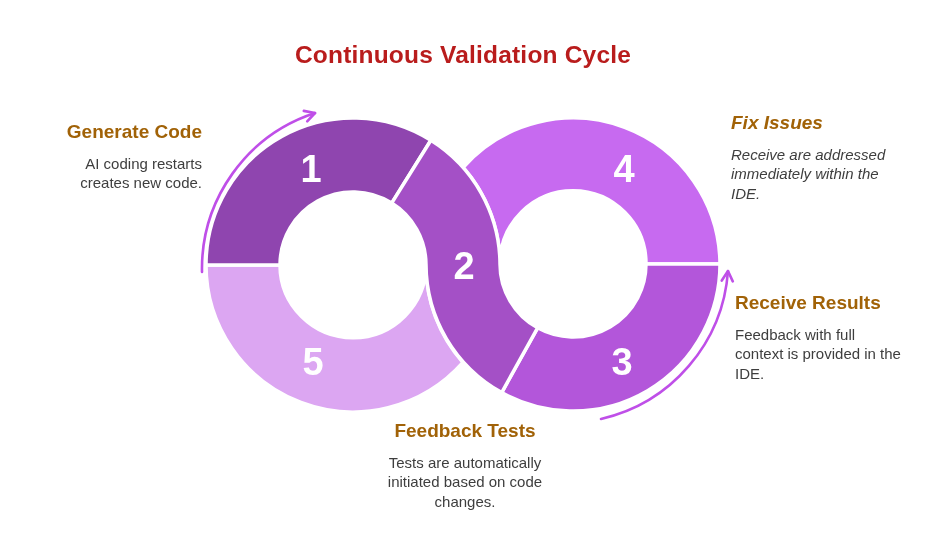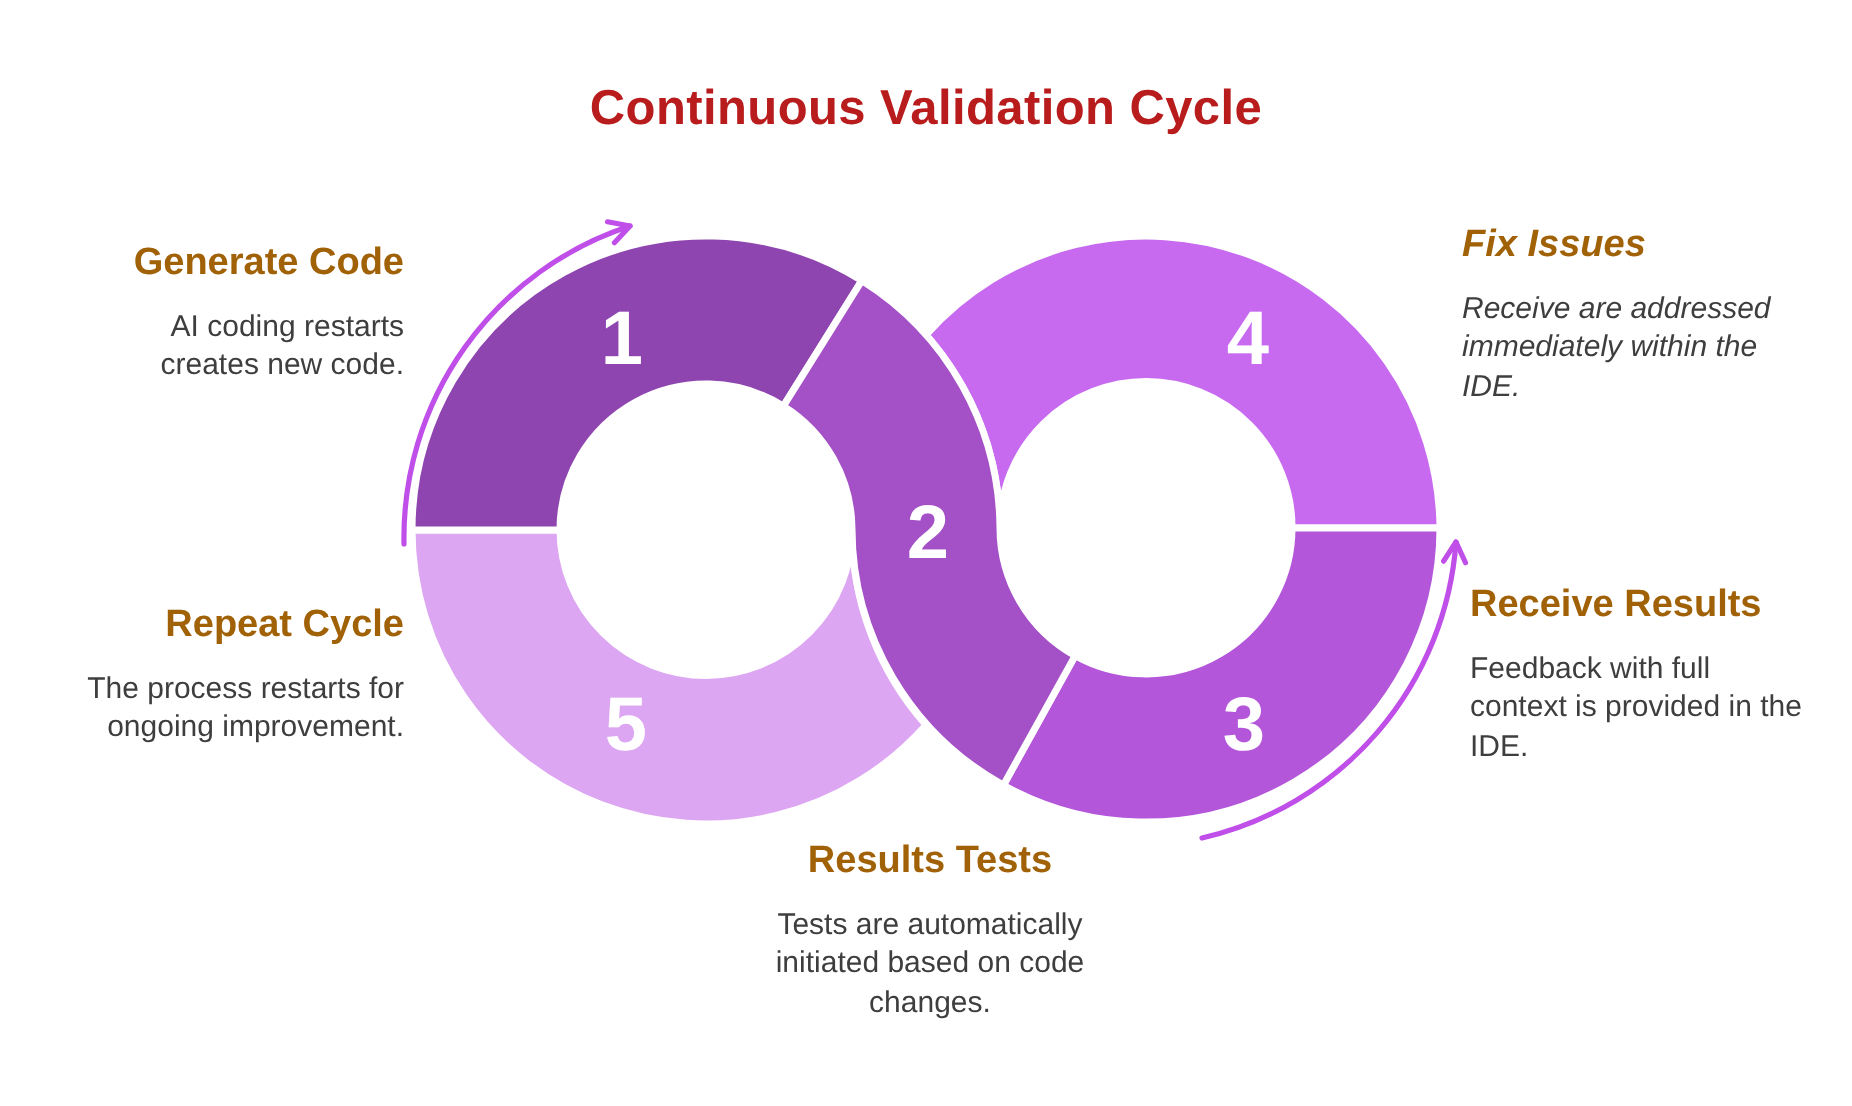--- a/index.html
+++ b/index.html
@@ -100,33 +100,29 @@
     <text class="segment-number" x="622" y="375" text-anchor="middle">3</text>
     <text class="segment-number" x="624" y="182" text-anchor="middle">4</text>
     <text class="segment-number" x="313" y="375" text-anchor="middle">5</text>
   </svg>
 
   <div id="step-generate" class="step-block align-right">
     <div class="step-heading">Generate Code</div>
     <p class="step-body">AI coding restarts creates new code.</p>
   </div>
 
-  <div id="step-repeat" class="step-block align-right">
-    <div class="step-heading">Repeat Cycle</div>
-    <p class="step-body">The process restarts for ongoing improvement.</p>
-  </div>
 
   <div id="step-fix" class="step-block align-left">
     <div class="step-heading">Fix Issues</div>
     <p class="step-body">Receive are addressed immediately within the IDE.</p>
   </div>
 
   <div id="step-receive" class="step-block align-left">
     <div class="step-heading">Receive Results</div>
     <p class="step-body">Feedback with full context is provided in the IDE.</p>
   </div>
 
   <div id="step-trigger" class="step-block align-center">
-    <div class="step-heading">Results Tests</div>
+    <div class="step-heading">Feedback Tests</div>
     <p class="step-body">Tests are automatically initiated based on code changes.</p>
   </div>
 
 </div>
 
 </body></html>

